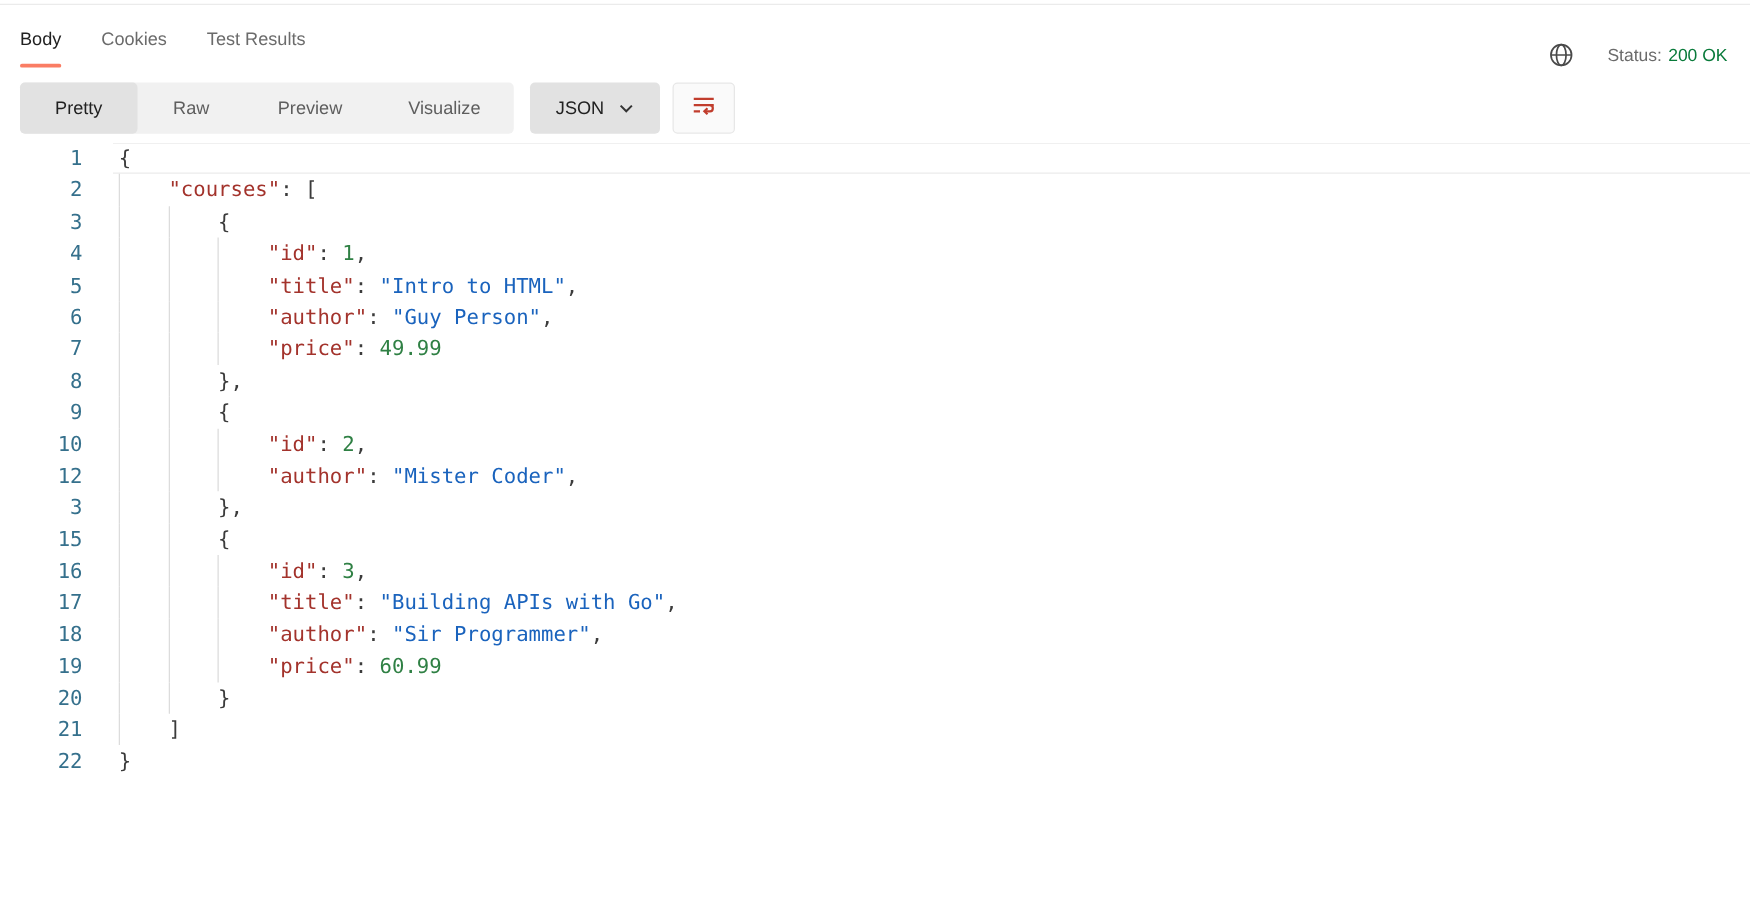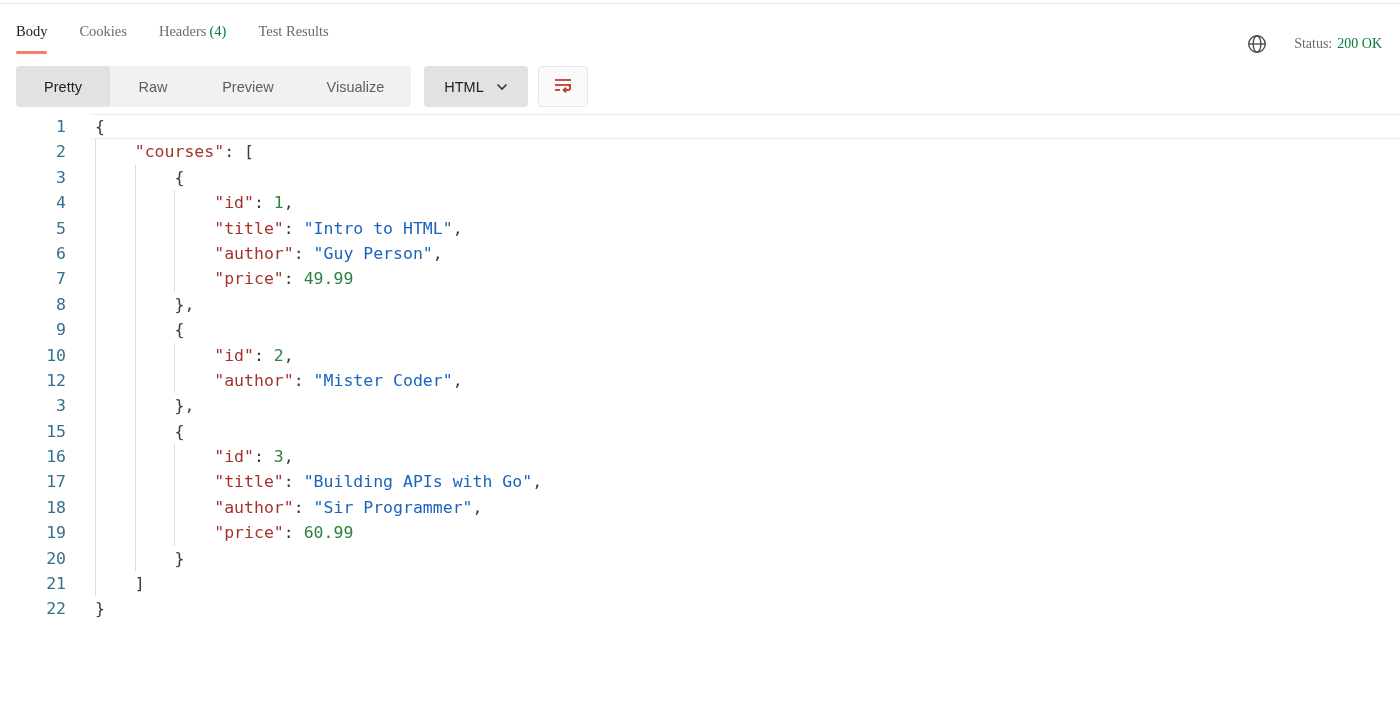--- a/index.html
+++ b/index.html
@@ -2,21 +2,21 @@
 <html><head>
 <meta charset="utf-8">
 <style>
   * { margin:0; padding:0; box-sizing:border-box; }
   html,body { width:1400px; height:722px; background:#ffffff; overflow:hidden;
               font-family:"Liberation Sans", sans-serif; }
 
   .top-strip { height:4px; border-bottom:1px solid #ebebeb; }
 
   
-  .resp-tabbar { height:55px; display:flex; align-items:flex-end; padding:0 16px; position:relative;font-family:Liberation Serif, serif; }
+  .resp-tabbar { height:55px; display:flex; align-items:flex-end; padding:0 16px; position:relative; }
   .resp-tab { position:relative; height:55px; display:flex; align-items:center;
               font-size:14.5px; color:#6b6b6b; cursor:pointer; margin-right:32px; }
   .resp-tab.active { color:#212121; font-weight:500; }
   .resp-tab.active .tab-underline { position:absolute; left:0; right:0; bottom:5px; height:3px;
               background:#fa7d64; border-radius:2px; }
   .tab-count { color:#097a3a; margin-left:3px; }
   .tabbar-right { position:absolute; right:18px; top:12px; height:55px; display:flex; align-items:center; }
   .globe-btn { display:flex; align-items:center; margin-right:26px; cursor:pointer; }
   .status-text { font-size:14px; color:#6b6b6b; }
   .status-value { color:#097a3a; margin-left:5px; }
@@ -58,24 +58,20 @@
 
 <div class="resp-tabbar">
   <div class="resp-tab active">
     <span>Body</span>
     <span class="tab-underline"></span>
   </div>
   <div class="resp-tab">
     <span>Cookies</span>
   </div>
   <div class="resp-tab">
-    <span>Headers</span>
-    <span class="tab-count">(4)</span>
-  </div>
-  <div class="resp-tab">
     <span>Test Results</span>
   </div>
 
   <div class="tabbar-right">
     <span class="globe-btn">
       <svg width="22" height="22" viewBox="0 0 24 24" fill="none" stroke="#4a4a4a" stroke-width="1.5">
         <circle cx="12" cy="12" r="9"></circle>
         <ellipse cx="12" cy="12" rx="4.2" ry="9"></ellipse>
         <line x1="3" y1="12" x2="21" y2="12"></line>
       </svg>
@@ -95,21 +91,21 @@
     </div>
     <div class="segment seg-preview">
       <span>Preview</span>
     </div>
     <div class="segment seg-visualize">
       <span>Visualize</span>
     </div>
   </div>
 
   <div class="format-dd">
-    <span>HTML</span>
+    <span>JSON</span>
     <span class="chev">
       <svg width="12" height="8" viewBox="0 0 12 8" fill="none" stroke="#333" stroke-width="1.6">
         <polyline points="1.5,1.5 6,6 10.5,1.5"></polyline>
       </svg>
     </span>
   </div>
 
   <div class="wrap-btn">
     <span>
       <svg width="22" height="20" viewBox="0 0 22 20" fill="none" stroke="#c13d2d" stroke-width="1.8">

